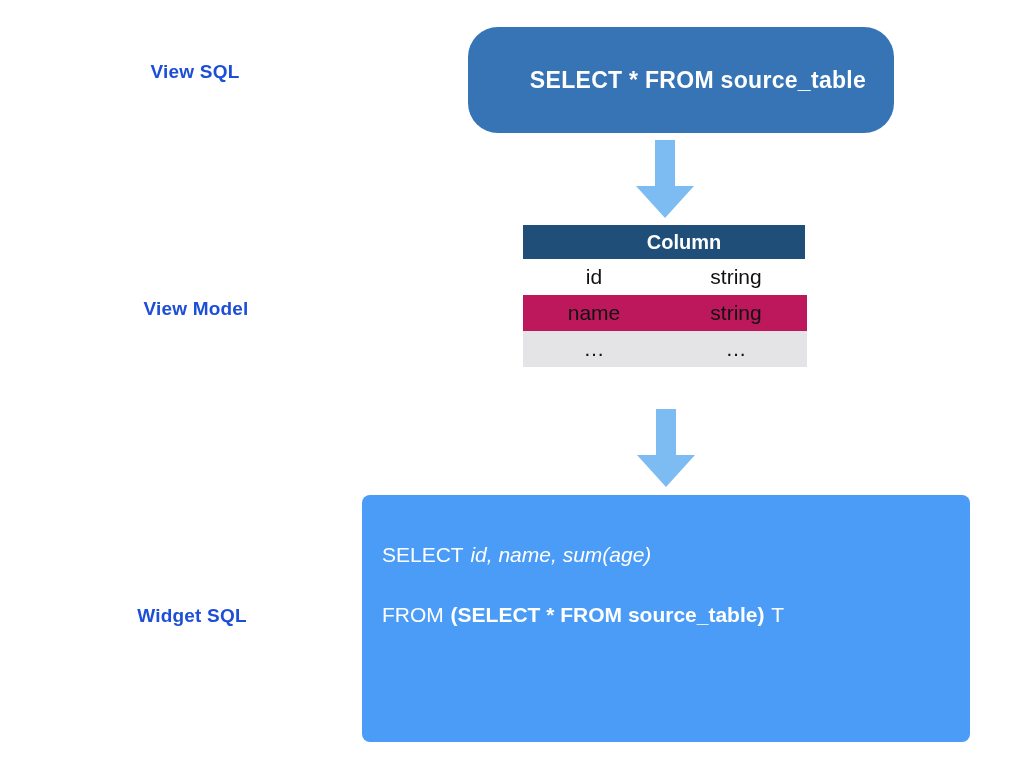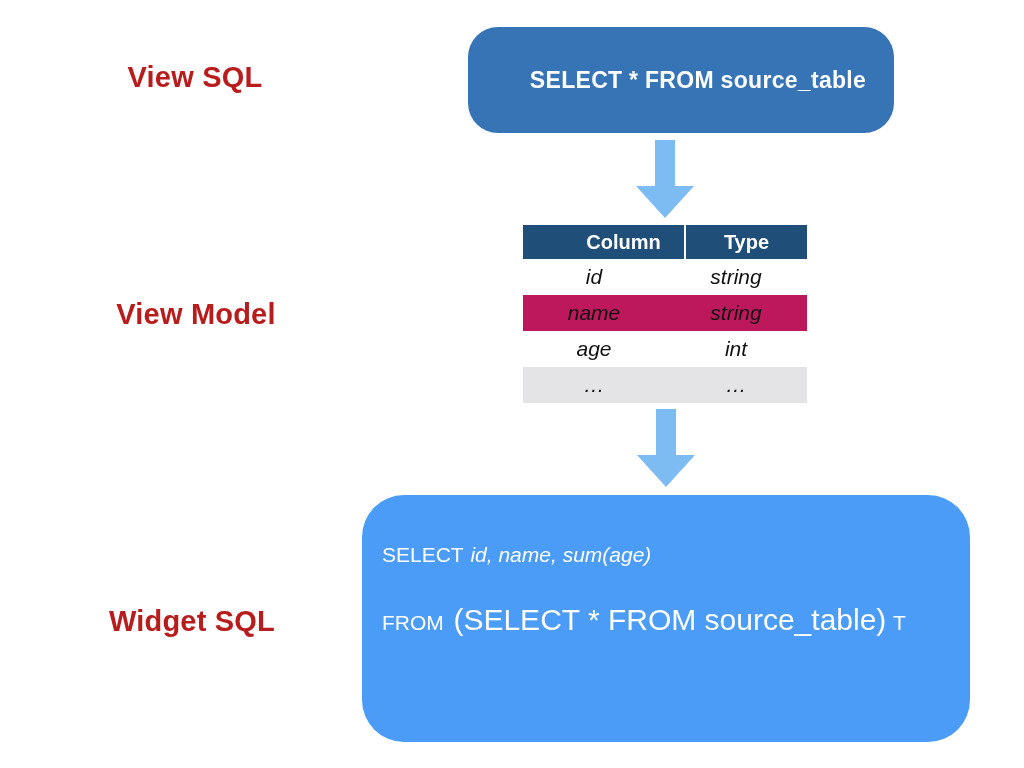--- a/index.html
+++ b/index.html
@@ -9,23 +9,23 @@
     height: 768px;
     background: #ffffff;
     overflow: hidden;
     font-family: "Liberation Sans", sans-serif;
   }
 
   .side-label {
     position: absolute;
     width: 300px;
     text-align: center;
-    font-size: 29px;
+    font-size: 19px;
     font-weight: bold;
-    color: #b91c1c;
+    color: #1d4ed8;
     letter-spacing: 0.2px;
   }
   #label-view-sql    { left: 45px;  top: 61px;  }
   #label-view-model  { left: 46px;  top: 298px; }
   #label-widget-sql  { left: 42px;  top: 605px; }
 
   .rounded-box {
     position: absolute;
     display: flex;
     align-items: center;
@@ -69,21 +69,20 @@
     justify-content: center;
   }
   .tbl-header-cell:first-child { border-right: 2px solid #ffffff; padding-left: 40px; }
   .tbl-row { display: flex; height: 36px; background: #ffffff; }
   .tbl-row.stripe { background: #E4E4E6; }
   .tbl-cell {
     flex: 1;
     display: flex;
     align-items: center;
     justify-content: center;
-    font-style: italic;
   }
 
   #widget-sql-box {
     left: 362px; top: 495px;
     width: 608px; height: 247px;
     border-radius: 42px;
     background: #4A9CF6;
     display: block;
   }
   .sql-line {
@@ -91,21 +90,21 @@
     left: 20px;
     white-space: nowrap;
     color: #ffffff;
     font-size: 21px;
   }
   #sql-line-1 { top: 48px;  }
   #sql-line-2 { top: 108px; }
   #sql-line-3 { top: 173px; }
   .sql-seg + .sql-seg { margin-left: 0.32em; }
   .seg-italic { font-style: italic; }
-  .seg-bold   { font-weight: normal; font-size: 30px; }
+  .seg-bold   { font-weight: bold; font-size: 21px; }
 </style>
 </head>
 <body>
 
 <div id="canvas">
 
   <div id="label-view-sql" class="side-label">View SQL</div>
   <div id="label-widget-sql" class="side-label">Widget SQL</div>
   <div id="label-view-model" class="side-label">View Model</div>
 
@@ -115,47 +114,42 @@
 
   <div id="arrow-1" class="arrow-wrap">
     <svg width="58" height="78" viewBox="0 0 58 78" aria-hidden="true">
       <polygon points="19,0 39,0 39,46 58,46 29,78 0,46 19,46" fill="#7CBCF2"></polygon>
     </svg>
   </div>
 
   <div id="view-model-table">
     <div class="tbl-header-row" style="background-color: rgb(31, 78, 121);">
       <div class="tbl-header-cell">Column</div>
-      <div class="tbl-header-cell">Type</div>
     </div>
     <div class="tbl-row">
       <div class="tbl-cell">id</div>
       <div class="tbl-cell">string</div>
     </div>
     <div class="tbl-row stripe" style="background-color: #be185d;">
       <div class="tbl-cell">name</div>
       <div class="tbl-cell">string</div>
-    </div>
-    <div class="tbl-row">
-      <div class="tbl-cell">age</div>
-      <div class="tbl-cell">int</div>
     </div>
     <div class="tbl-row stripe" style="background-color: rgb(228, 228, 230);">
       <div class="tbl-cell">…</div>
       <div class="tbl-cell">…</div>
     </div>
   </div>
 
   <div id="arrow-2" class="arrow-wrap">
     <svg width="58" height="78" viewBox="0 0 58 78" aria-hidden="true">
       <polygon points="19,0 39,0 39,46 58,46 29,78 0,46 19,46" fill="#7CBCF2"></polygon>
     </svg>
   </div>
 
-  <div id="widget-sql-box" class="rounded-box" style="background-color: rgb(74, 156, 246);">
+  <div id="widget-sql-box" class="rounded-box" style="background-color: rgb(74, 156, 246); border-radius: 8px;">
     <div id="sql-line-1" class="sql-line">
       <span class="sql-seg">SELECT</span><span class="sql-seg seg-italic">id, name, sum(age)</span>
     </div>
     <div id="sql-line-2" class="sql-line">
       <span class="sql-seg">FROM</span><span class="sql-seg seg-bold">(SELECT * FROM source_table)</span><span class="sql-seg">T</span>
     </div>
   </div>
 
 </div>
 

